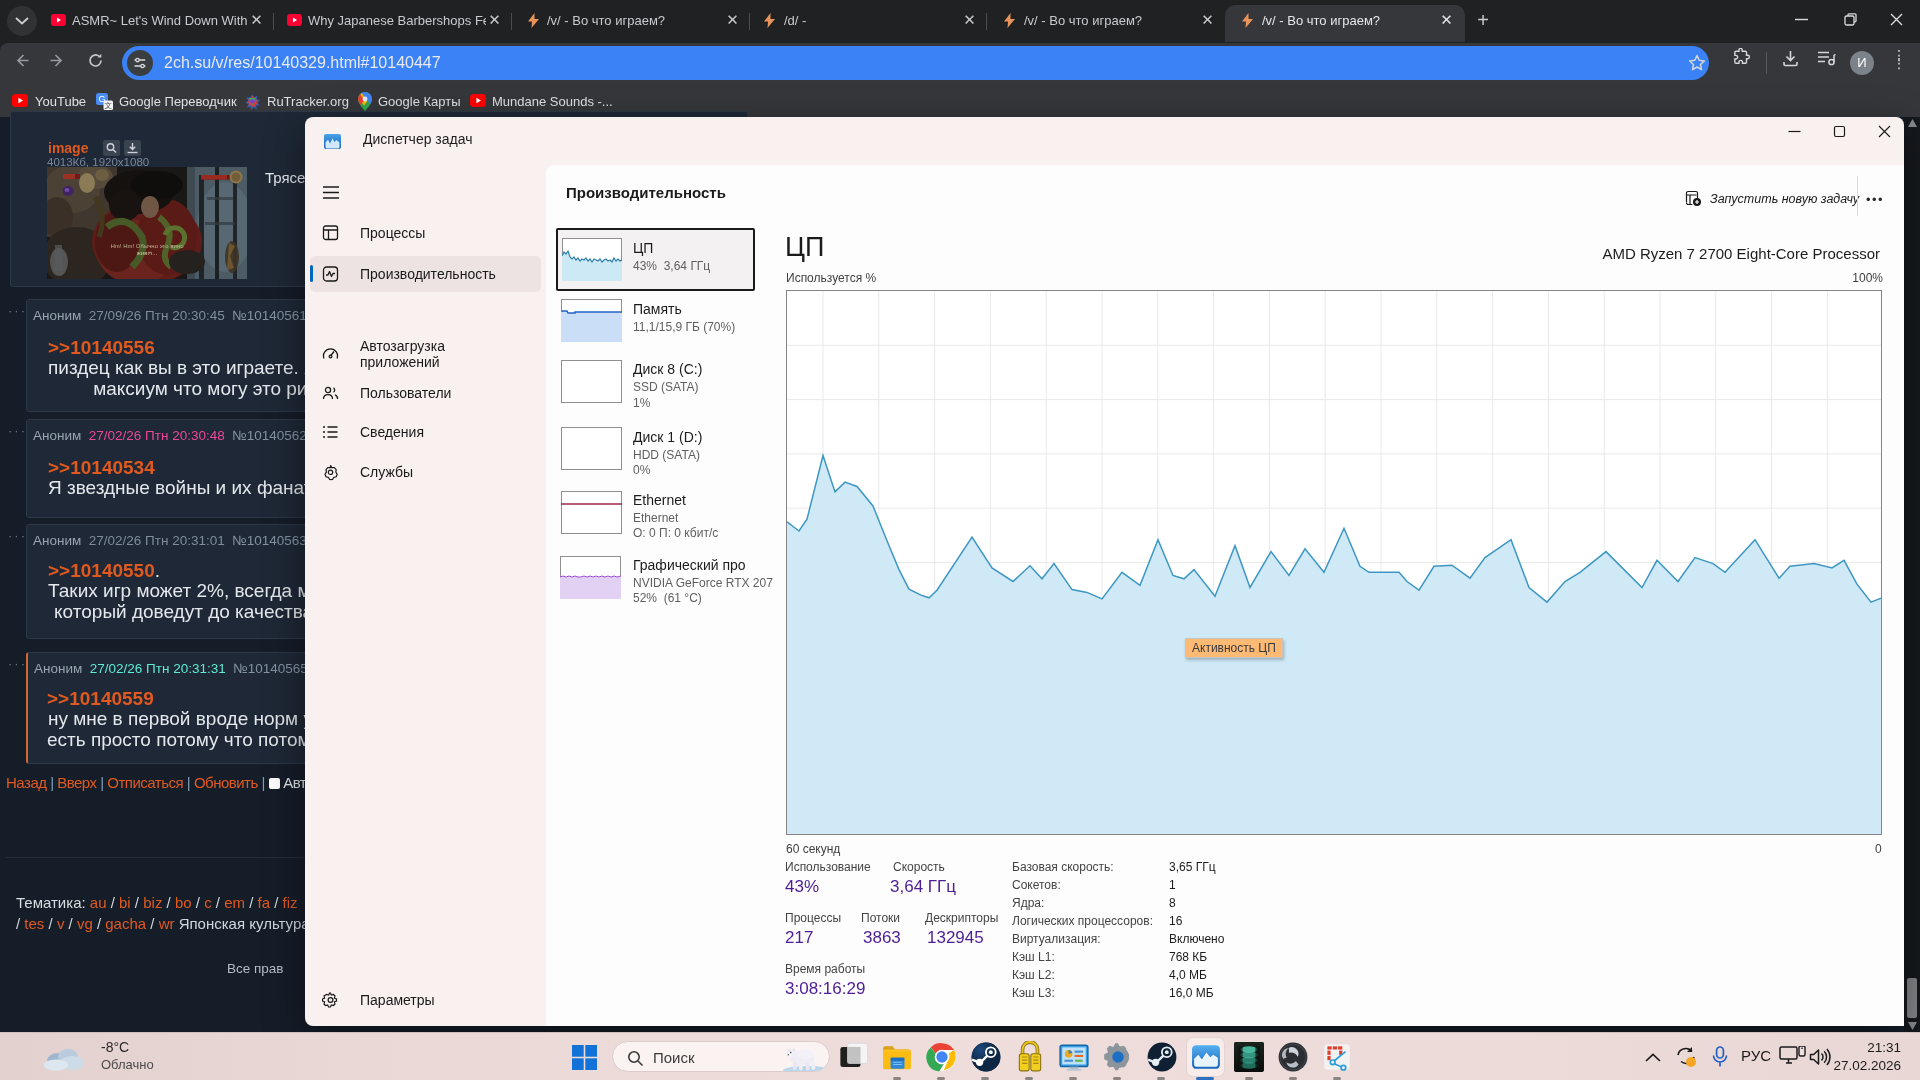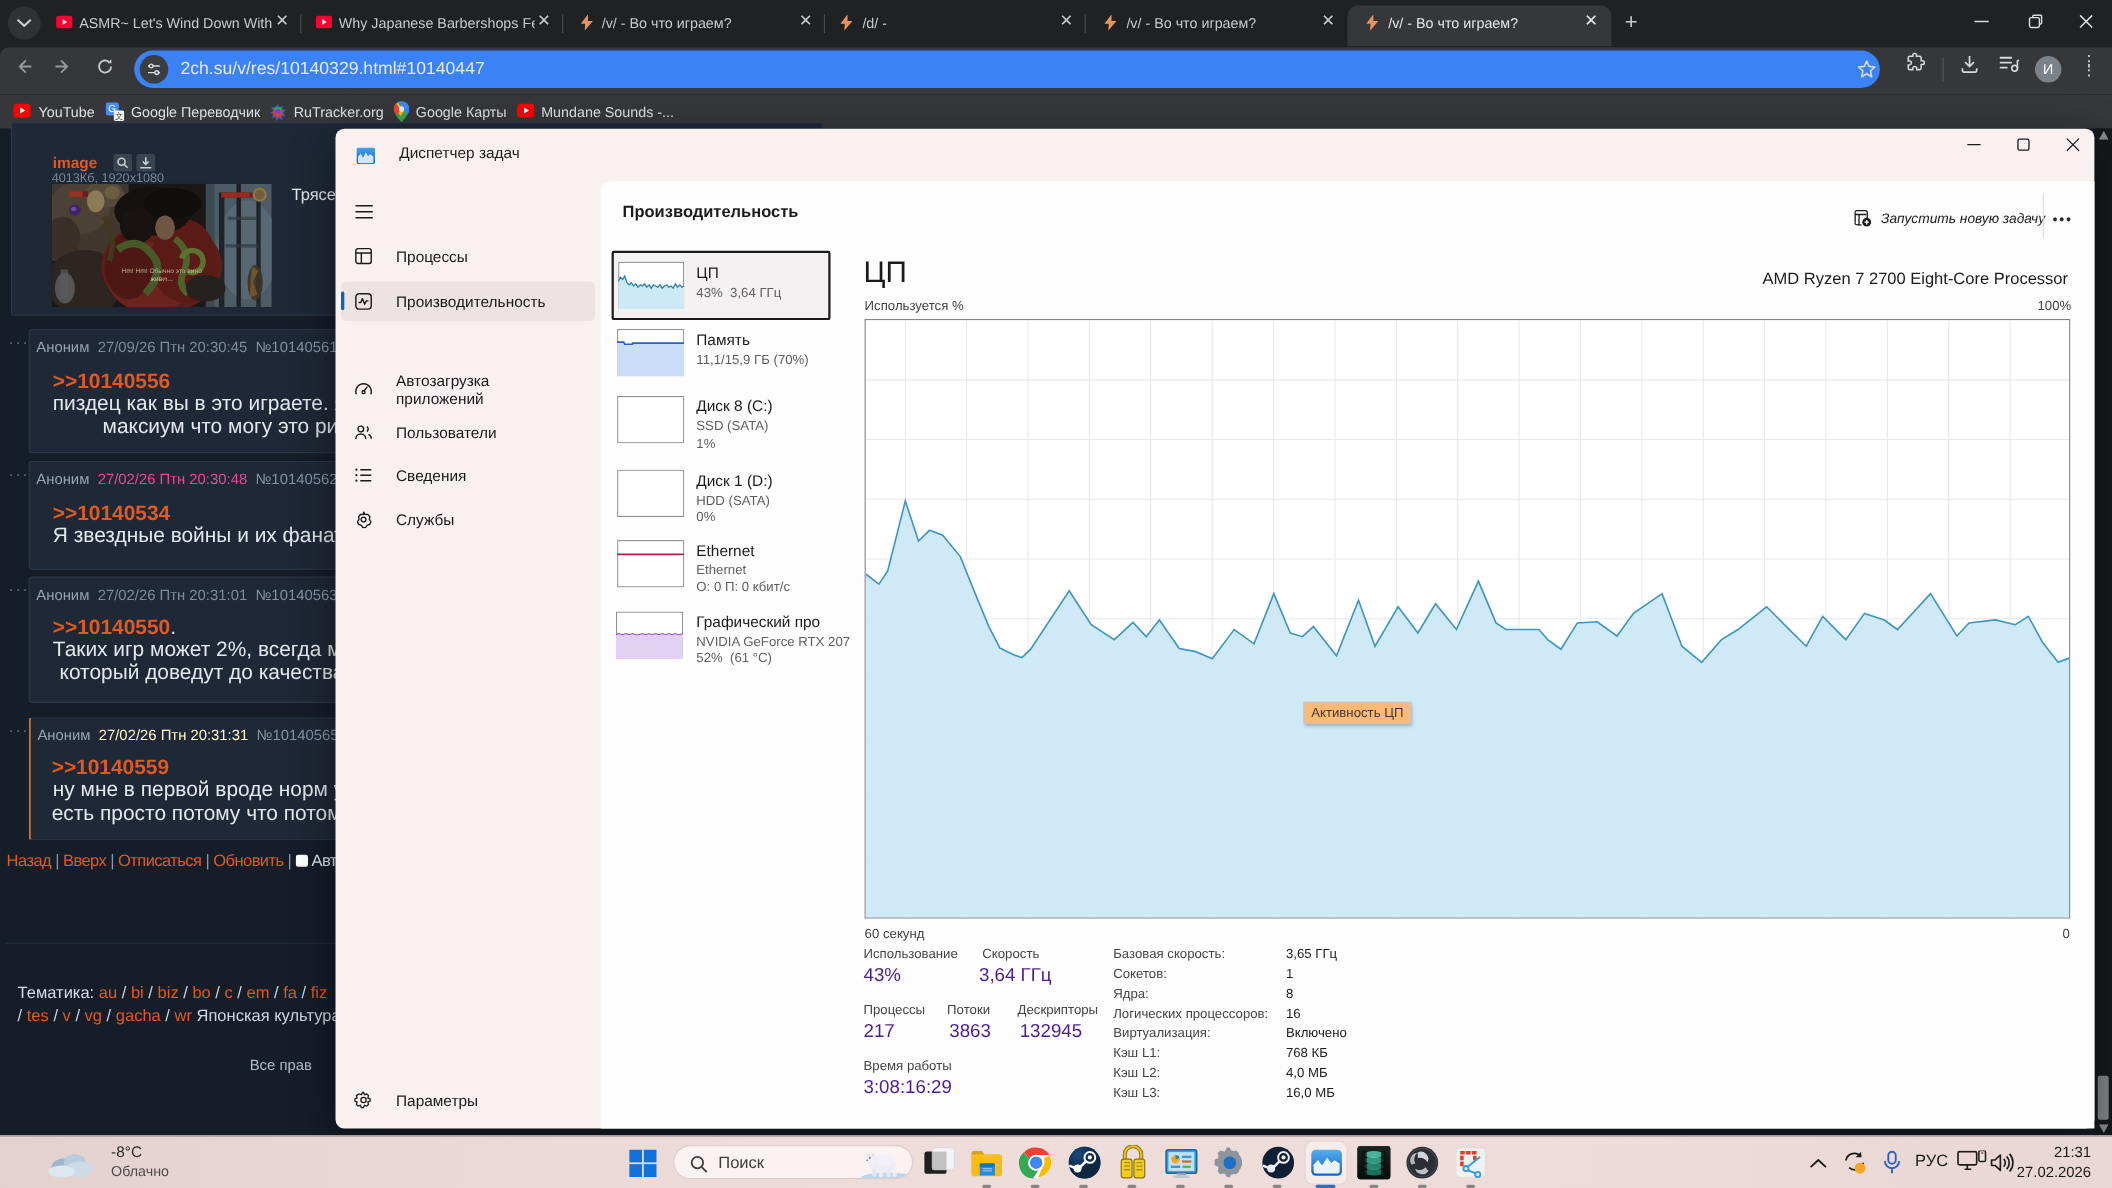--- a/index.html
+++ b/index.html
@@ -316,21 +316,21 @@
 
   <div class="dots3" style="left:8px;top:411px">···</div>
   <div class="post" style="left:26px;top:407px;width:722px;height:115px">
     <div class="phead">Аноним&nbsp; <span style="color:#7e8c9b">27/02/26 Птн 20:31:01</span>&nbsp; <span class="num">№10140563</span></div>
     <div class="ptext olink" style="left:21px;top:36px;font-weight:bold">&gt;&gt;10140550<span style="color:#e3e8ec;font-weight:normal">.</span></div>
     <div class="ptext" style="left:21px;top:56px">Таких игр может 2%, всегда можно то<br>который доведут до качества нативн</div>
   </div>
 
   <div class="dots3" style="left:8px;top:539px">···</div>
   <div class="post" style="left:26px;top:535px;width:722px;height:112px;border-left:2px solid #d2692f">
-    <div class="phead">Аноним&nbsp; <span style="color:#fef9c3">27/02/26 Птн 20:31:31</span>&nbsp; <span class="num">№10140565</span></div>
+    <div class="phead">Аноним&nbsp; <span style="color:#5eead4">27/02/26 Птн 20:31:31</span>&nbsp; <span class="num">№10140565</span></div>
     <div class="ptext olink" style="left:19px;top:36px;font-weight:bold">&gt;&gt;10140559</div>
     <div class="ptext" style="left:19px;top:56px">ну мне в первой вроде норм управле<br>есть просто потому что потому нахуя</div>
   </div>
   <div class="abs" style="left:5px;top:740px;width:1899px;height:1px;background:#242e3b"></div>
   <div id="navrow"><a>Назад</a> | <a>Вверх</a> | <a>Отписаться</a> | <a>Обновить</a> | <span style="display:inline-block;width:11px;height:11px;background:#fff;border-radius:2px;vertical-align:-1px"></span> <span style="color:#dfe4e9">Авт</span></div>
   <div id="footer1"><span style="color:#d7dde4">Тематика:</span> <span class="l">au</span> / <span class="l">bi</span> / <span class="l">biz</span> / <span class="l">bo</span> / <span class="l">c</span> / <span class="l">em</span> / <span class="l">fa</span> / <span class="l">fiz</span><br>/ <span class="l">tes</span> / <span class="l">v</span> / <span class="l">vg</span> / <span class="l">gacha</span> / <span class="l">wr</span> Японская культура:</div>
   <div class="abs" style="left:227px;top:844px;font-size:13.5px;color:#b3bdc8">Все прав</div>
 </div>
 <div id="scrollstrip">
   <svg style="position:absolute;left:4px;top:2px" width="9" height="8" viewBox="0 0 9 8">

